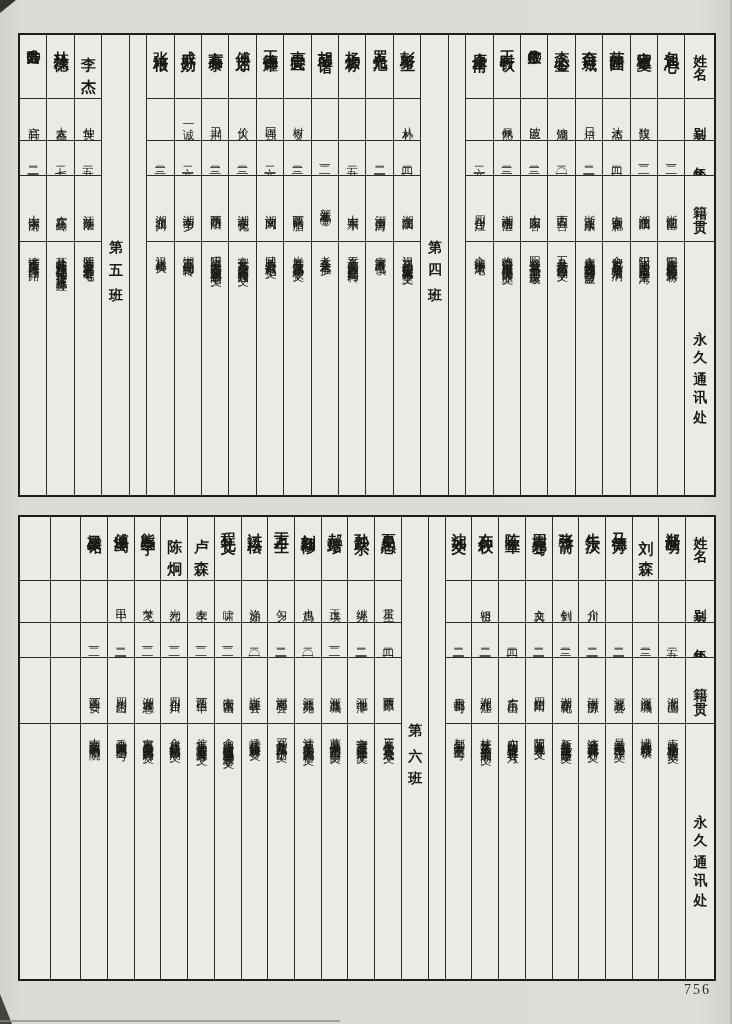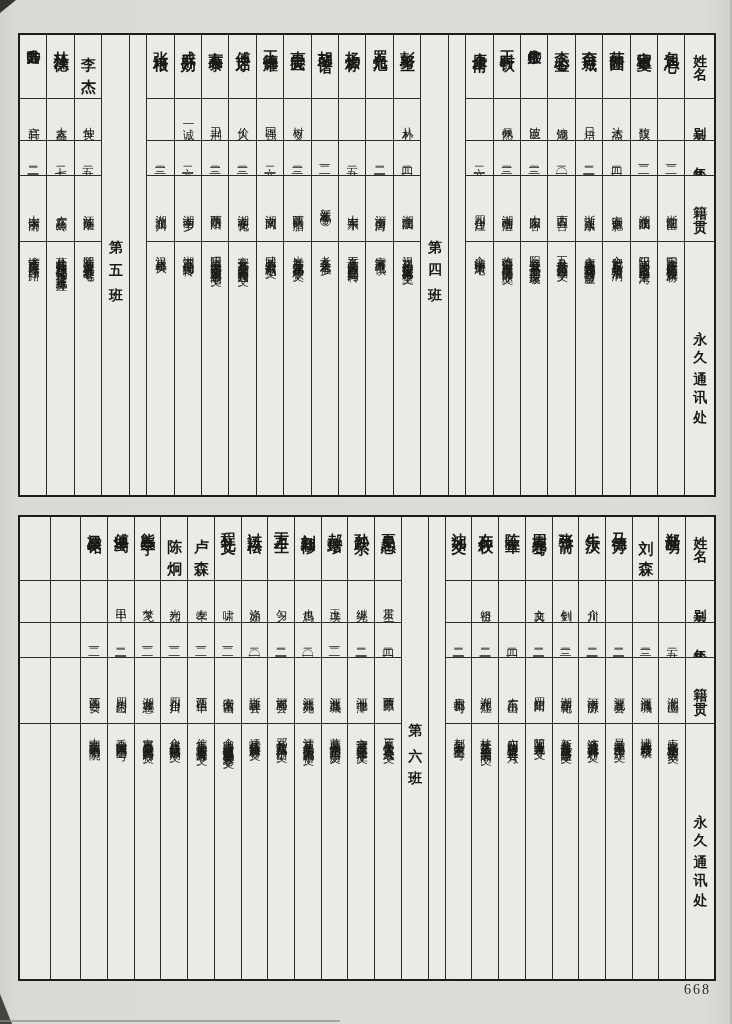--- a/index.html
+++ b/index.html
@@ -834,14 +834,14 @@
       </div>
       <div class="col emptycol">
         <div class="cell c-name"></div>
         <div class="cell c-alias"></div>
         <div class="cell c-age"></div>
         <div class="cell c-native"></div>
         <div class="cell c-address"></div>
       </div>
     </div>
 
-  <div class="pagenum">668</div>
+  <div class="pagenum">756</div>
 </div>
 
 </body></html>

